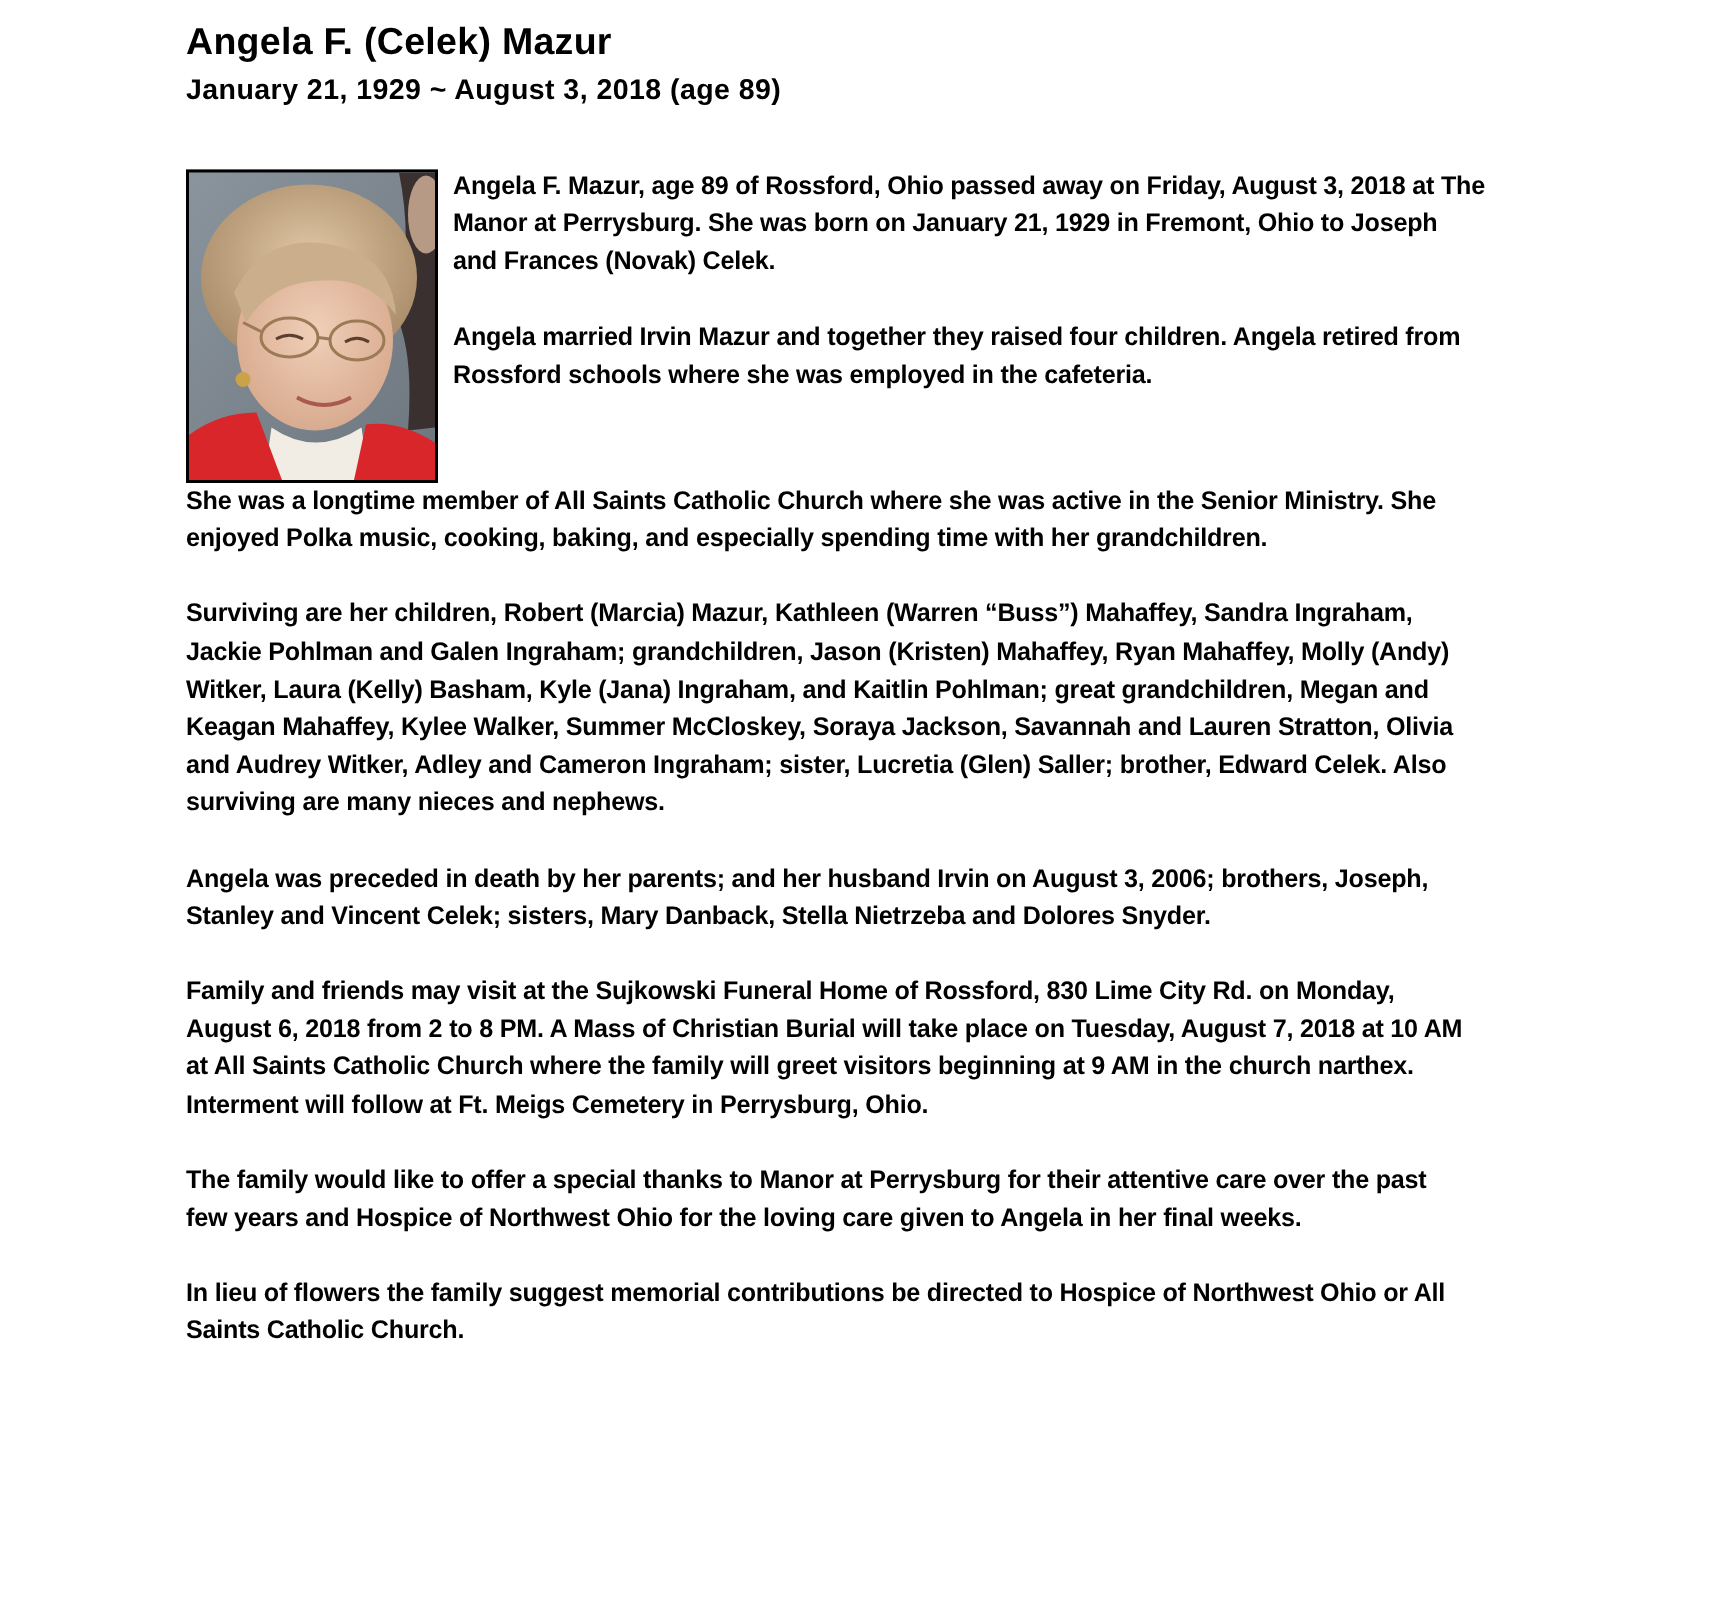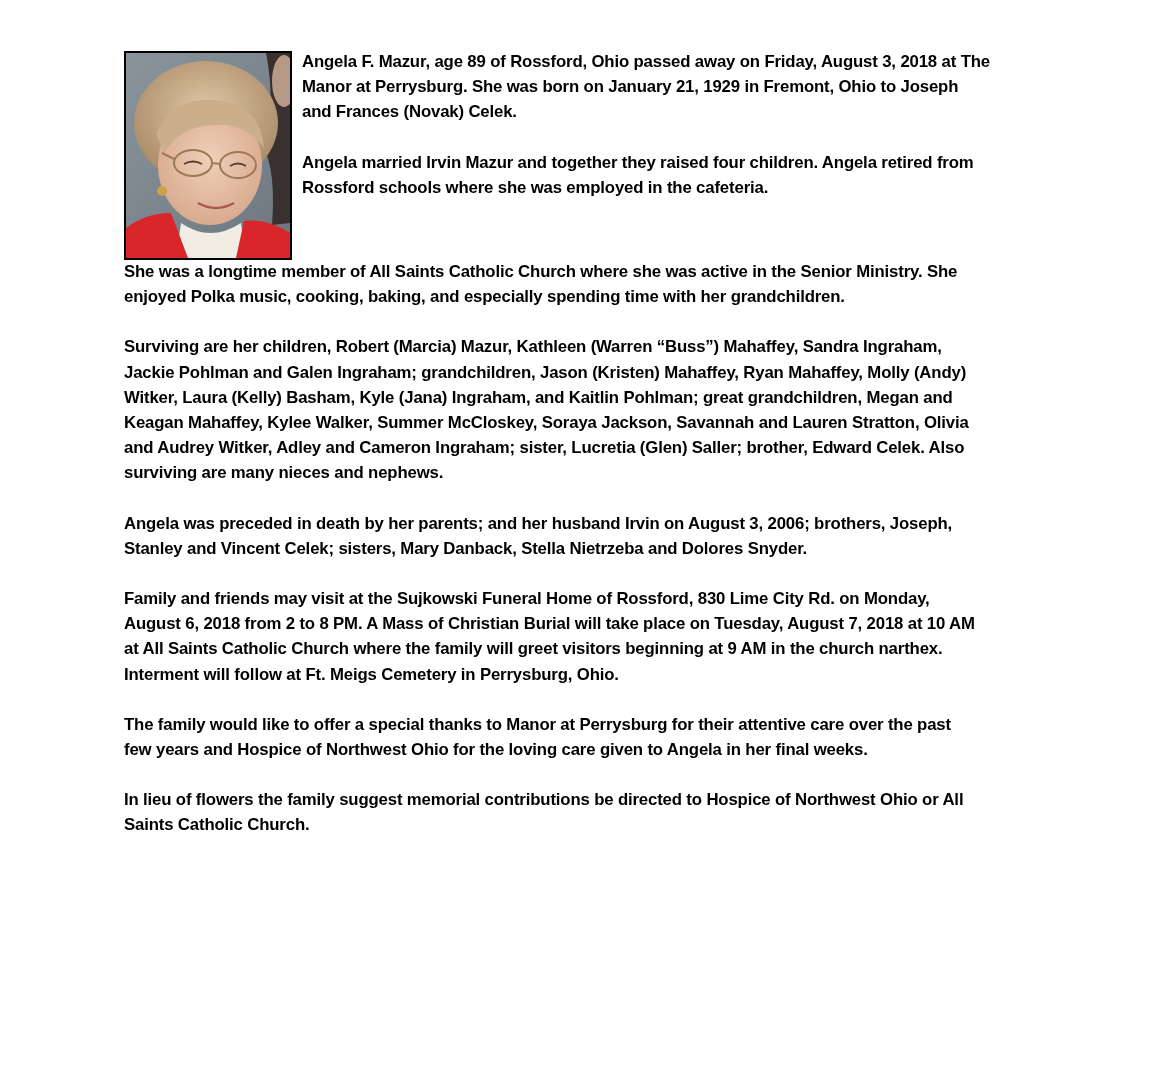--- a/index.html
+++ b/index.html
@@ -72,20 +72,22 @@
     .para {
       margin: 0;
       width: 870px;
     }
     .gap { height: 25px; }
   </style>
 </head>
 <body>
 
 <div class="page">
+  <h1 class="title">Angela F. (Celek) Mazur</h1>
+  <div class="dates">January 21, 1929 ~ August 3, 2018 (age 89)</div>
 
   <div class="lead">
     <div class="photo" aria-label="Portrait of Angela F. Mazur">
       <svg width="164" height="205" viewBox="0 0 164 205" xmlns="http://www.w3.org/2000/svg">
         <defs>
           <linearGradient id="bg" x1="0" y1="0" x2="1" y2="1">
             <stop offset="0" stop-color="#8a949c"></stop>
             <stop offset="1" stop-color="#6d767e"></stop>
           </linearGradient>
           <radialGradient id="face" cx="0.5" cy="0.45" r="0.6">

